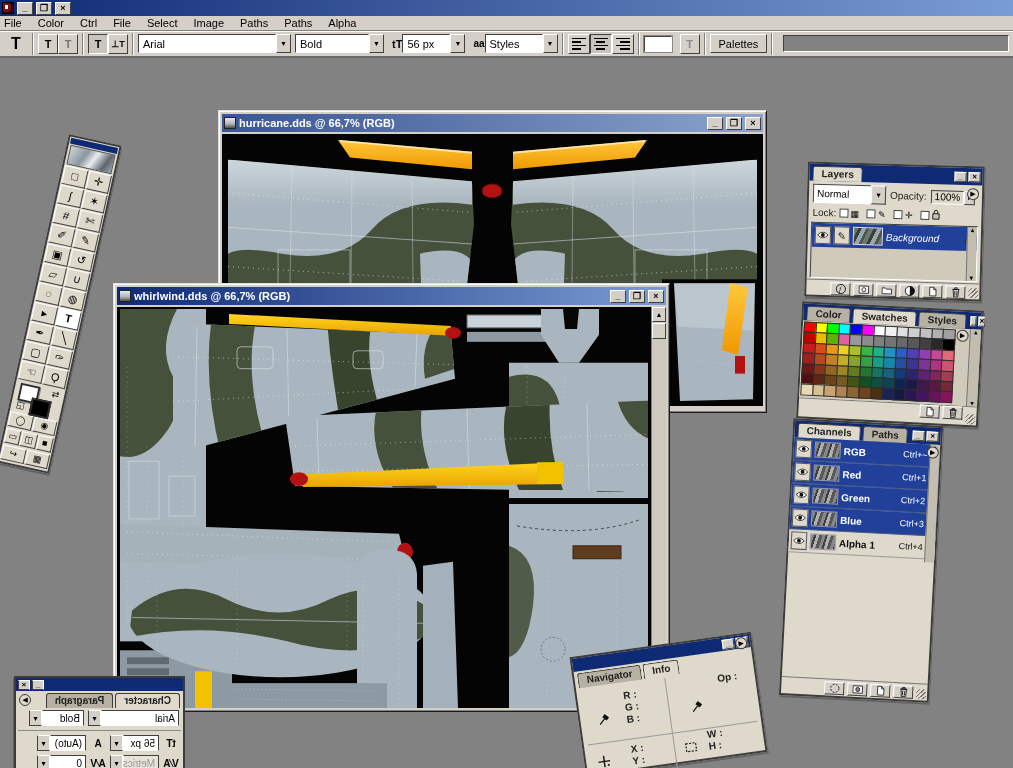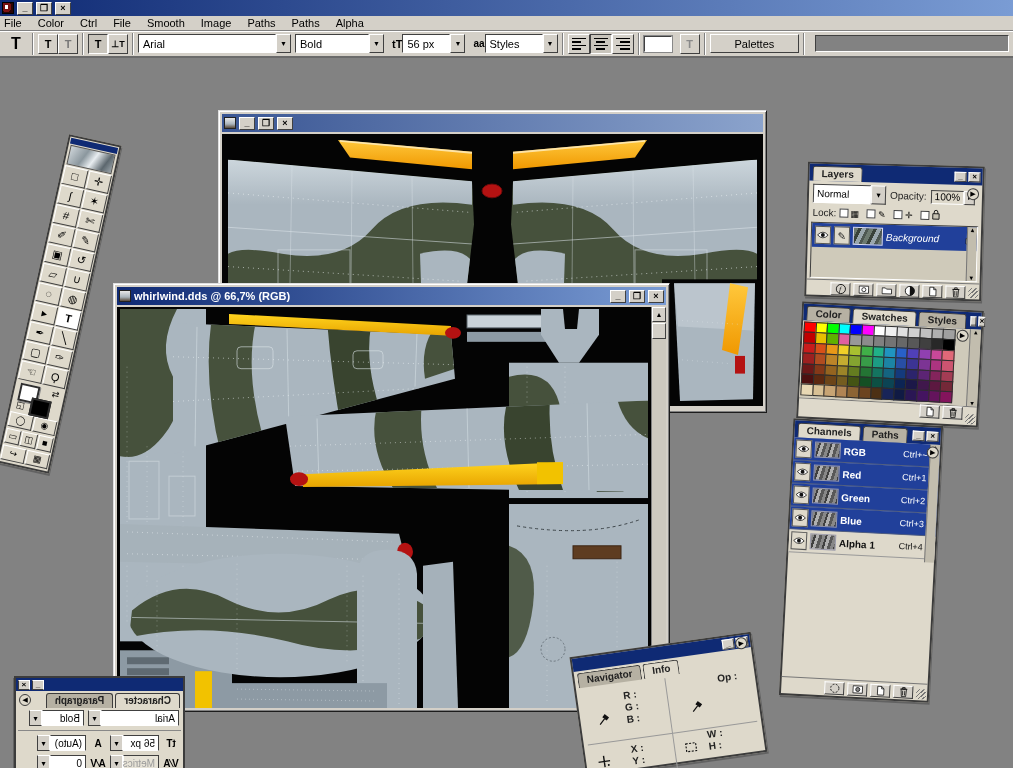--- a/index.html
+++ b/index.html
@@ -172,21 +172,21 @@
   <span class="wbtn raised">_</span>
   <span class="wbtn raised">❐</span>
   <span class="wbtn raised">×</span>
 </div>
 
 <div id="menubar">
     <span class="menu-item">File</span>
     <span class="menu-item">Color</span>
     <span class="menu-item">Ctrl</span>
     <span class="menu-item">File</span>
-    <span class="menu-item">Smooth</span>
+    <span class="menu-item">Select</span>
     <span class="menu-item">Image</span>
     <span class="menu-item">Paths</span>
     <span class="menu-item">Paths</span>
     <span class="menu-item">Alpha</span>
   </div>
 
 <div id="optionsbar">
   <span class="opt-btn" style="font-size:16px;">T</span>
   <span class="vsep"></span>
   <span class="opt-btn small raised">T</span>
@@ -239,30 +239,31 @@
         <i></i>
         <i></i>
         <i></i>
       </span>
     </span>
   <span class="vsep"></span>
   <span style="width:28px;height:16px;background:#fff;border:1px solid;border-color:#404040 #fff #fff #404040;box-shadow:0 0 0 1px #888;"></span>
   <span style="width:8px;"></span>
   <span class="opt-btn small raised" style="color:#8a8a8a;">T</span>
   <span class="vsep"></span>
-  <button class="raised" style="height:19px;font-size:11px;padding:0 24px;font-family:inherit;">Palettes</button>
+  <button class="raised" style="height:19px;font-size:11px;padding:0 8px;font-family:inherit;">Palettes</button>
   <span class="vsep"></span>
   <span id="opt-inset"></span>
 </div>
 
 <div id="desktop">
 
   <div class="docwin" id="win-hurricane" style="left:218px;top:50px;width:549px;height:303px;z-index:10;">
     <div class="doc-tb" style="background:linear-gradient(90deg,var(--tb1_inactive),var(--tb2_inactive));">
       <span class="doc-icon"></span>
+      <span class="ttl">hurricane.dds @ 66,7% (RGB)</span>
       <span class="wbtn raised">_</span>
       <span class="wbtn raised">❐</span>
       <span class="wbtn raised">×</span>
     </div>
     <div class="doc-canvas" style="width:541px;height:272px;">
       <svg width="541" height="272" viewBox="0 0 541 277" preserveAspectRatio="none">
         <defs>
           <linearGradient id="og" x1="0" y1="0" x2="0" y2="1">
             <stop offset="0" stop-color="#ffc83c"></stop>
               <stop offset="1" stop-color="var(--strip_orange)"></stop>

